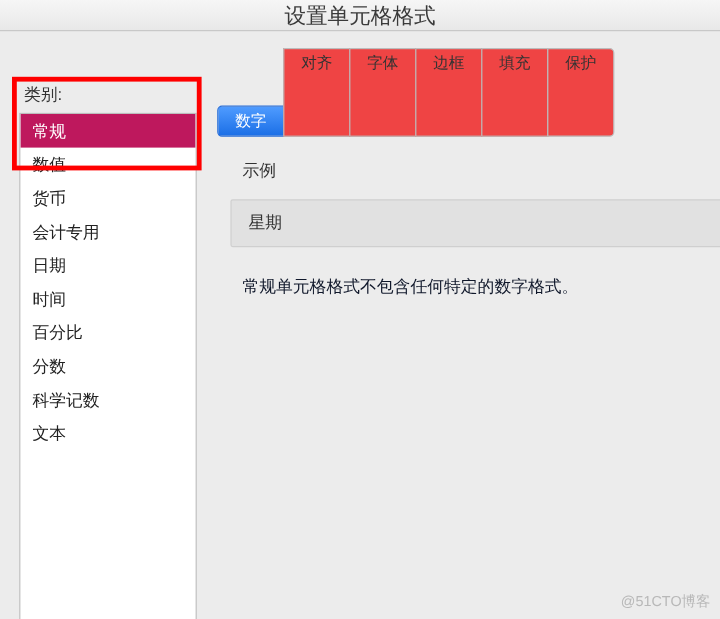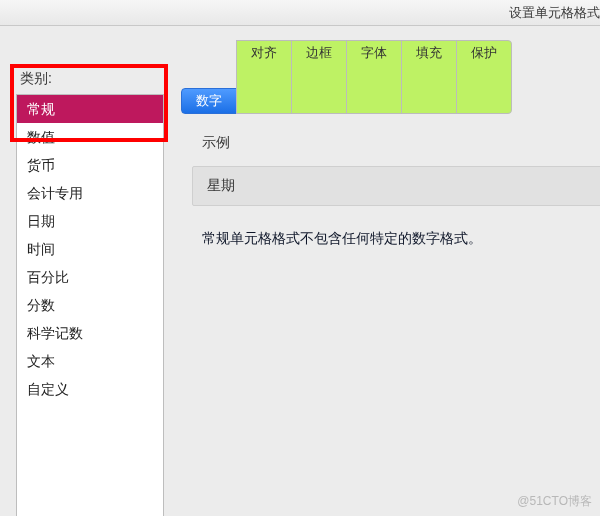--- a/index.html
+++ b/index.html
@@ -8,37 +8,37 @@
       background: #ececec;
       width: 600px;
       height: 516px;
       position: relative;
       overflow: hidden;
     }
     .titlebar {
       height: 26px;
       background: linear-gradient(#f6f6f6, #e8e8e8);
       border-bottom: 1px solid #c8c8c8;
-      text-align: right;
+      text-align: center;
       line-height: 26px;
-      font-size: 13px;
+      font-size: 18px;
       color: #3a3a3a;
     }
     .content {
       position: relative;
       padding: 14px 16px;
     }
     .tabs {
       display: flex;
       margin-left: 165px;
       margin-bottom: 6px;
       gap: 0;
     }
     .tab {
-      background: #bef264;
+      background: #ef4444;
       border: 1px solid #bcbcbc;
       padding: 3px 14px;
       font-size: 13px;
       color: #333;
       margin-left: -1px;
       cursor: pointer;
       line-height: 18px;
     }
     .tab:first-child { border-radius: 4px 0 0 4px; margin-left: 0; }
     .tab:last-child { border-radius: 0 4px 4px 0; }
@@ -127,40 +127,39 @@
 
 <div class="titlebar">
   <span>设置单元格格式</span>
 </div>
 
 <div class="content">
 
   <div class="tabs">
     <div class="tab active">数字</div>
     <div class="tab">对齐</div>
+    <div class="tab">字体</div>
     <div class="tab">边框</div>
-    <div class="tab">字体</div>
     <div class="tab">填充</div>
     <div class="tab">保护</div>
   </div>
 
   <div class="left-panel">
     <div class="category-label">类别:</div>
     <div class="category-list">
       <div class="category-item selected">常规</div>
       <div class="category-item">数值</div>
       <div class="category-item">货币</div>
       <div class="category-item">会计专用</div>
       <div class="category-item">日期</div>
       <div class="category-item">时间</div>
       <div class="category-item">百分比</div>
       <div class="category-item">分数</div>
       <div class="category-item">科学记数</div>
       <div class="category-item">文本</div>
-      <div class="category-item">自定义</div>
     </div>
   </div>
 
   <div class="right-panel">
     <div class="example-label">示例</div>
     <div class="example-box">
       <span>星期</span>
     </div>
     <div class="description">常规单元格格式不包含任何特定的数字格式。</div>
   </div>

